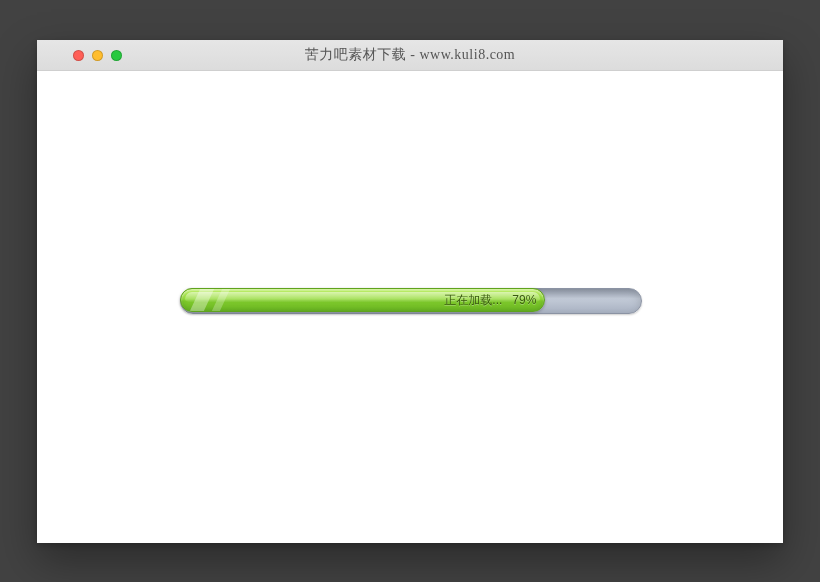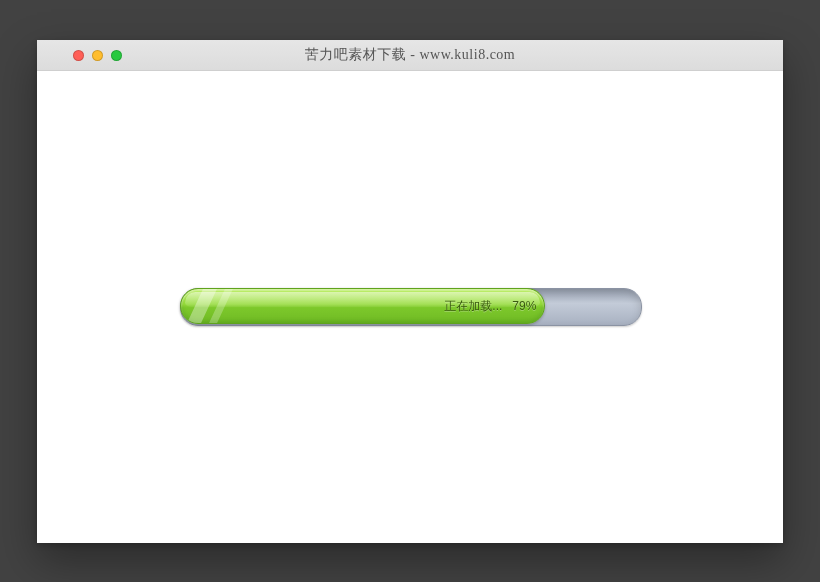--- a/index.html
+++ b/index.html
@@ -67,21 +67,21 @@
     background: #fff;
   }
 
   
   .progress-wrap {
     position: absolute;
     left: 50%;
     top: 217px;
     transform: translateX(-50%);
     width: 460px;
-    height: 36px;
+    height: 24px;
   }
 
   .progress-track {
     width: 100%;
     height: 100%;
     border-radius: 18px;
     background: linear-gradient(#9aa3b3, #c3cbd8 40%, #a8b1c1);
     border: 1px solid #8b93a3;
     box-shadow: inset 0 4px 8px rgba(0,0,0,0.15), 0 1px 2px rgba(0,0,0,0.2);
     position: absolute;

